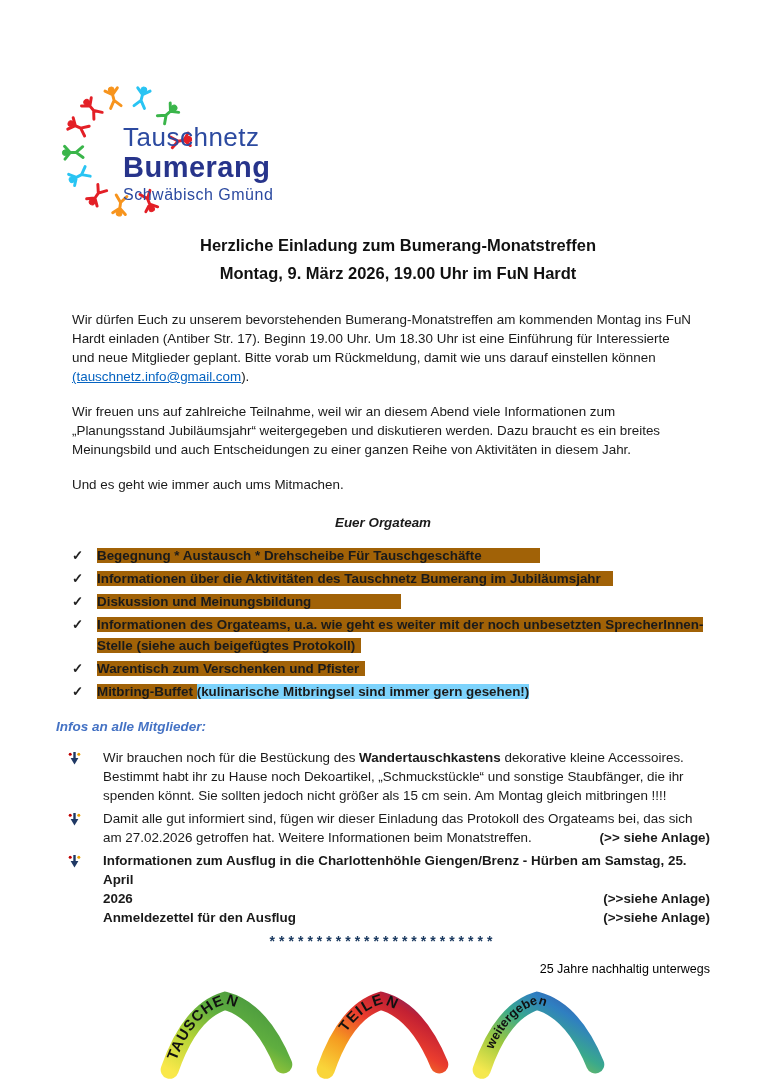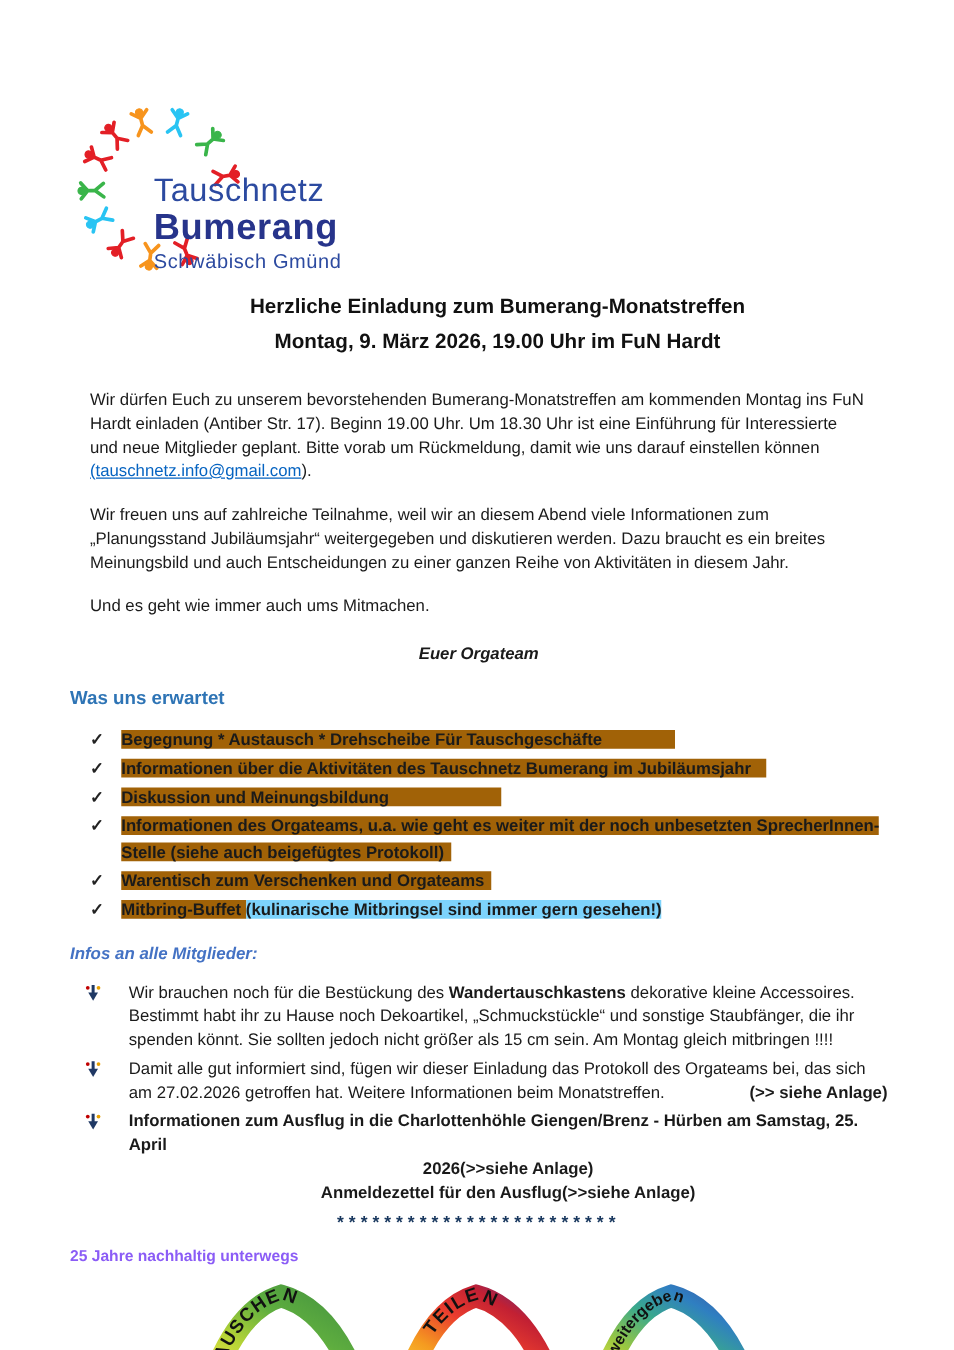--- a/index.html
+++ b/index.html
@@ -3,21 +3,21 @@
 <meta charset="utf-8">
 <style>
   html,body{margin:0;padding:0;background:#ffffff;}
   .page{
     position:relative;width:763px;height:1080px;margin:0 auto;background:#fff;
     font-family:"Liberation Sans",sans-serif;color:#1a1a1a;overflow:hidden;
   }
   
   .logo{position:absolute;left:55px;top:72px;width:260px;height:150px;}
   .logo-figures{position:absolute;left:0;top:0;}
-  .logo-text{position:absolute;left:68px;top:67px;line-height:1;white-space:nowrap;}
+  .logo-text{position:absolute;left:68px;top:52px;line-height:1;white-space:nowrap;}
   .logo-line1{font-size:26px;color:#2c4aa0;letter-spacing:.5px;}
   .logo-line2{font-size:29px;font-weight:bold;color:#27348b;letter-spacing:.5px;margin-top:3px;}
   .logo-line3{font-size:16px;color:#2c4aa0;margin-top:5px;letter-spacing:.5px;}
   
   .title{position:absolute;left:0;right:0;top:231px;text-align:center;font-weight:bold;font-size:16.5px;line-height:28px;color:#111;padding-left:33px;}
   
   .content{position:absolute;left:56px;right:53px;top:294px;font-size:13.4px;line-height:19px;}
   .para{margin:16px;}
   .email-link{color:#0563c1;text-decoration:underline;cursor:pointer;}
   .signature{margin-top:19px;text-align:center;font-weight:bold;font-style:italic;}
@@ -32,24 +32,24 @@
   .pr-xs{padding-right:6px;}
   .pr-sm{padding-right:12px;}
   .pr-md{padding-right:58px;}
   .pr-lg{padding-right:90px;}
   
   .bullets{margin-top:12px;}
   .bullet-row{position:relative;padding-left:47px;margin-bottom:4px;min-height:19px;}
   .bullet-icon{position:absolute;left:12px;top:3px;}
   .bold{font-weight:bold;}
   .note-abs{position:absolute;right:0;top:19px;font-weight:bold;}
-  .row-flex{display:flex;justify-content:center;font-weight:bold;}
+  .row-flex{display:flex;justify-content:space-between;font-weight:bold;}
   
   .separator{margin-top:7px;text-align:center;font-weight:bold;color:#17365d;font-size:14px;letter-spacing:4px;line-height:14px;}
-  .tagline{margin-top:12px;text-align:left;color:#8b5cf6;font-weight:bold;font-size:12.5px;}
+  .tagline{margin-top:12px;text-align:right;color:#000000;font-weight:normal;font-size:12.5px;}
   .boomerangs{margin-top:6px;display:flex;justify-content:center;gap:18px;}
   .boomerang{width:138px;height:108px;}
   .boom-label{font-family:"Liberation Sans",sans-serif;font-weight:bold;fill:#111;}
 </style>
 </head>
 <body>
 
 <div class="page">
 
   <div class="logo">
@@ -87,42 +87,41 @@
   </div>
 
   <div class="content">
 
     <p class="para"><span>Wir dürfen Euch zu unserem bevorstehenden Bumerang-Monatstreffen am kommenden Montag ins FuN Hardt einladen (Antiber Str. 17). Beginn 19.00 Uhr. Um 18.30 Uhr ist eine Einführung für Interessierte und neue Mitglieder geplant. Bitte vorab um Rückmeldung, damit wie uns darauf einstellen können </span><span class="email-link">(tauschnetz.info@gmail.com</span><span>).</span></p>
     <p class="para">Wir freuen uns auf zahlreiche Teilnahme, weil wir an diesem Abend viele Informationen zum „Planungsstand Jubiläumsjahr“ weitergegeben und diskutieren werden. Dazu braucht es ein breites Meinungsbild und auch Entscheidungen zu einer ganzen Reihe von Aktivitäten in diesem Jahr.</p>
     <p class="para">Und es geht wie immer auch ums Mitmachen.</p>
 
     <div class="signature">Euer Orgateam</div>
 
-    <div class="h-blue1">Was uns erwartet</div>
 
     <div class="checklist">
       <div class="check-row">
         <span class="check-mark">✓</span>
         <span class="hl-gray pr-md">Begegnung * Austausch * Drehscheibe Für Tauschgeschäfte</span>
       </div>
       <div class="check-row">
         <span class="check-mark">✓</span>
         <span class="hl-gray pr-sm">Informationen über die Aktivitäten des Tauschnetz Bumerang im Jubiläumsjahr</span>
       </div>
       <div class="check-row">
         <span class="check-mark">✓</span>
         <span class="hl-gray pr-lg">Diskussion und Meinungsbildung</span>
       </div>
       <div class="check-row">
         <span class="check-mark">✓</span>
         <span class="hl-gray pr-xs">Informationen des Orgateams, u.a. wie geht es weiter mit der noch unbesetzten SprecherInnen-Stelle (siehe auch beigefügtes Protokoll)</span>
       </div>
       <div class="check-row">
         <span class="check-mark">✓</span>
-        <span class="hl-gray pr-xs">Warentisch zum Verschenken und Orgateams</span>
+        <span class="hl-gray pr-xs">Warentisch zum Verschenken und Pfister</span>
       </div>
       <div class="check-row">
         <span class="check-mark">✓</span>
         <span class="hl-gray">Mitbring-Buffet </span><span class="hl-yellow">(kulinarische Mitbringsel sind immer gern gesehen!)</span>
       </div>
     </div>
 
     <div class="h-blue2">Infos an alle Mitglieder:</div>
 
     <div class="bullets">

